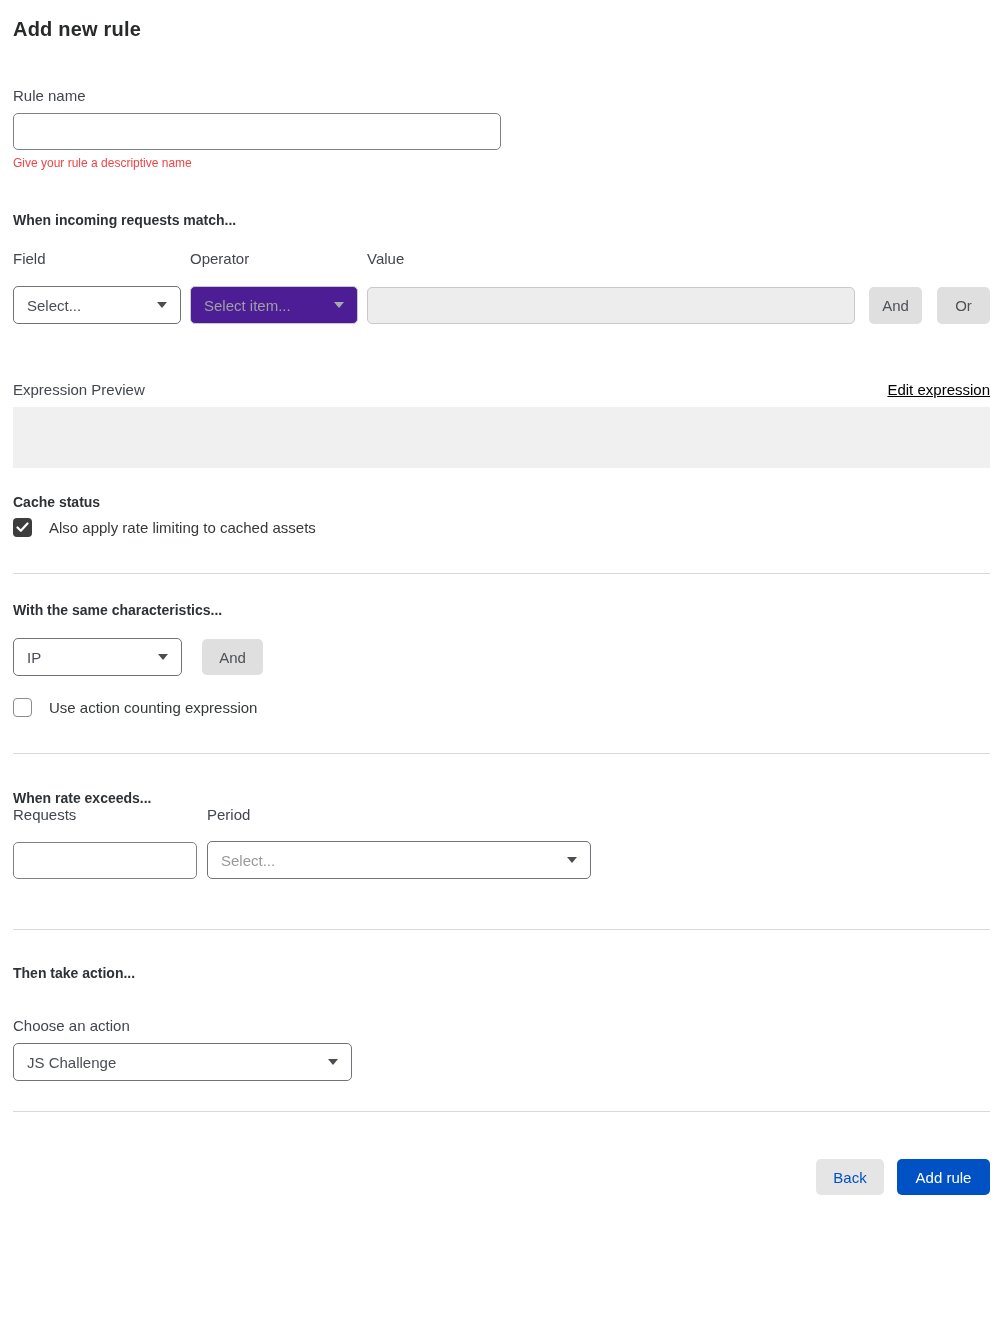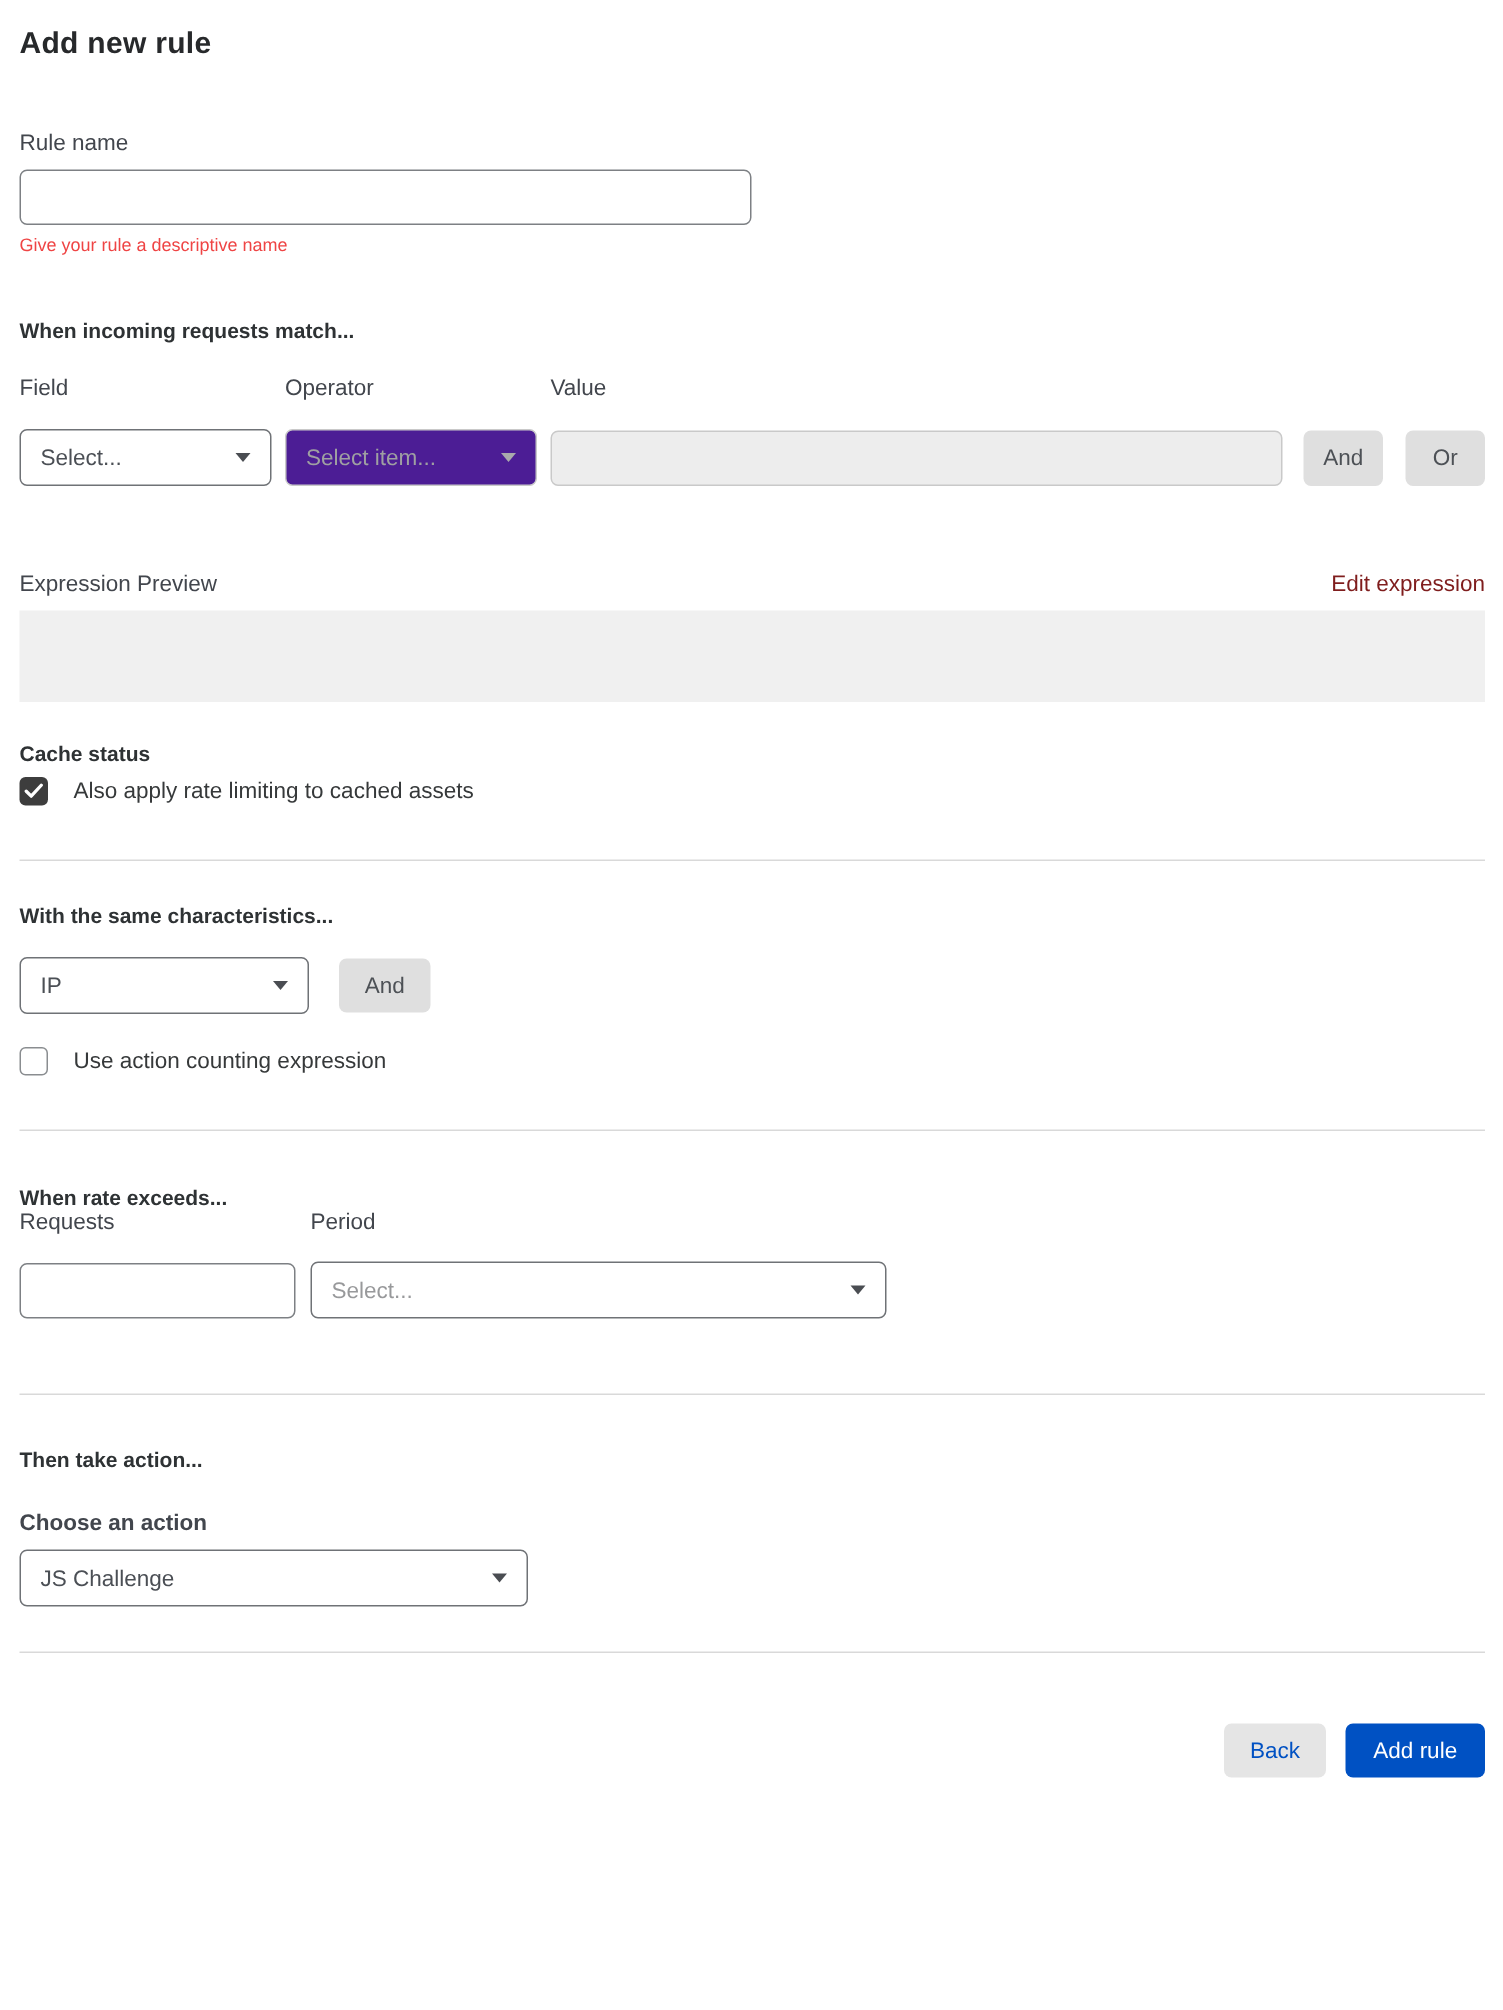--- a/index.html
+++ b/index.html
@@ -62,21 +62,21 @@
   .match-controls { margin-top: 10px; }
   .w-field { width: 168px; }
   .gap-9 { width: 9px; flex: 0 0 auto; }
   .w-value { width: 488px; }
   .gap-14 { width: 14px; flex: 0 0 auto; }
   .gap-15 { width: 15px; flex: 0 0 auto; }
   .logic-btn { width: 53px; padding: 0; }
 
   .section-expression { margin-top: 57px; }
   .expr-header { display: flex; justify-content: space-between; align-items: baseline; }
-  .edit-link { font-size: 15px; color: #7f1d1d; cursor: pointer; }
+  .edit-link { font-size: 15px; color: #000000; text-decoration: underline; cursor: pointer; }
   .expr-box { margin-top: 9px; height: 61px; background: #f0f0f0; font-size: 14px; color: #36393a; padding: 8px 10px; }
 
   .section-cache { margin-top: 26px; }
   .checkbox-row { display: flex; align-items: center; margin-top: 8px; }
   .checkbox {
     width: 19px; height: 19px; border-radius: 4px; flex: 0 0 auto;
     display: flex; align-items: center; justify-content: center; cursor: pointer;
   }
   .checkbox.checked { background: #3d3d3d; }
   .checkbox.unchecked { background: #fff; border: 1px solid #8a8d90; }
@@ -84,34 +84,34 @@
   .checkbox-label { font-size: 15px; color: #36393a; margin-left: 17px; }
 
   .divider { border: none; border-top: 1px solid #d9d9d9; margin: 0; }
   .divider-1 { margin-top: 36px; }
   .divider-2 { margin-top: 36px; }
   .divider-3 { margin-top: 50px; }
   .divider-4 { margin-top: 30px; }
 
   .section-characteristics { margin-top: 28px; }
   .char-controls { margin-top: 20px; display: flex; align-items: center; }
-  .w-ip { width: 193px; }
+  .w-ip { width: 169px; }
   .gap-20 { width: 20px; flex: 0 0 auto; }
   .char-and { width: 61px; height: 36px; padding: 0; }
   .char-checkbox { margin-top: 22px; }
 
   .section-rate { margin-top: 36px; }
   .rate-labels { }
   .rate-controls { margin-top: 9px; }
   .w-requests { width: 184px; }
   .gap-10 { width: 10px; flex: 0 0 auto; }
   .w-period { width: 384px; }
 
   .section-action { margin-top: 35px; }
-  .action-label { margin-top: 26px; font-weight: bold; }
+  .action-label { margin-top: 36px; }
   .w-action { width: 339px; margin-top: 0; }
 
   .section-duration { margin-top: 36px; }
   .duration-label { margin-top: 17px; }
   .w-duration { width: 171px; }
 
   .footer { margin-top: 23px; display: flex; justify-content: flex-end; align-items: center; padding-top: 24px; }
   .back-btn {
     height: 36px; width: 68px; border: none; border-radius: 5px;
     background: #e5e5e5; color: #0051c3; font-size: 15px;

